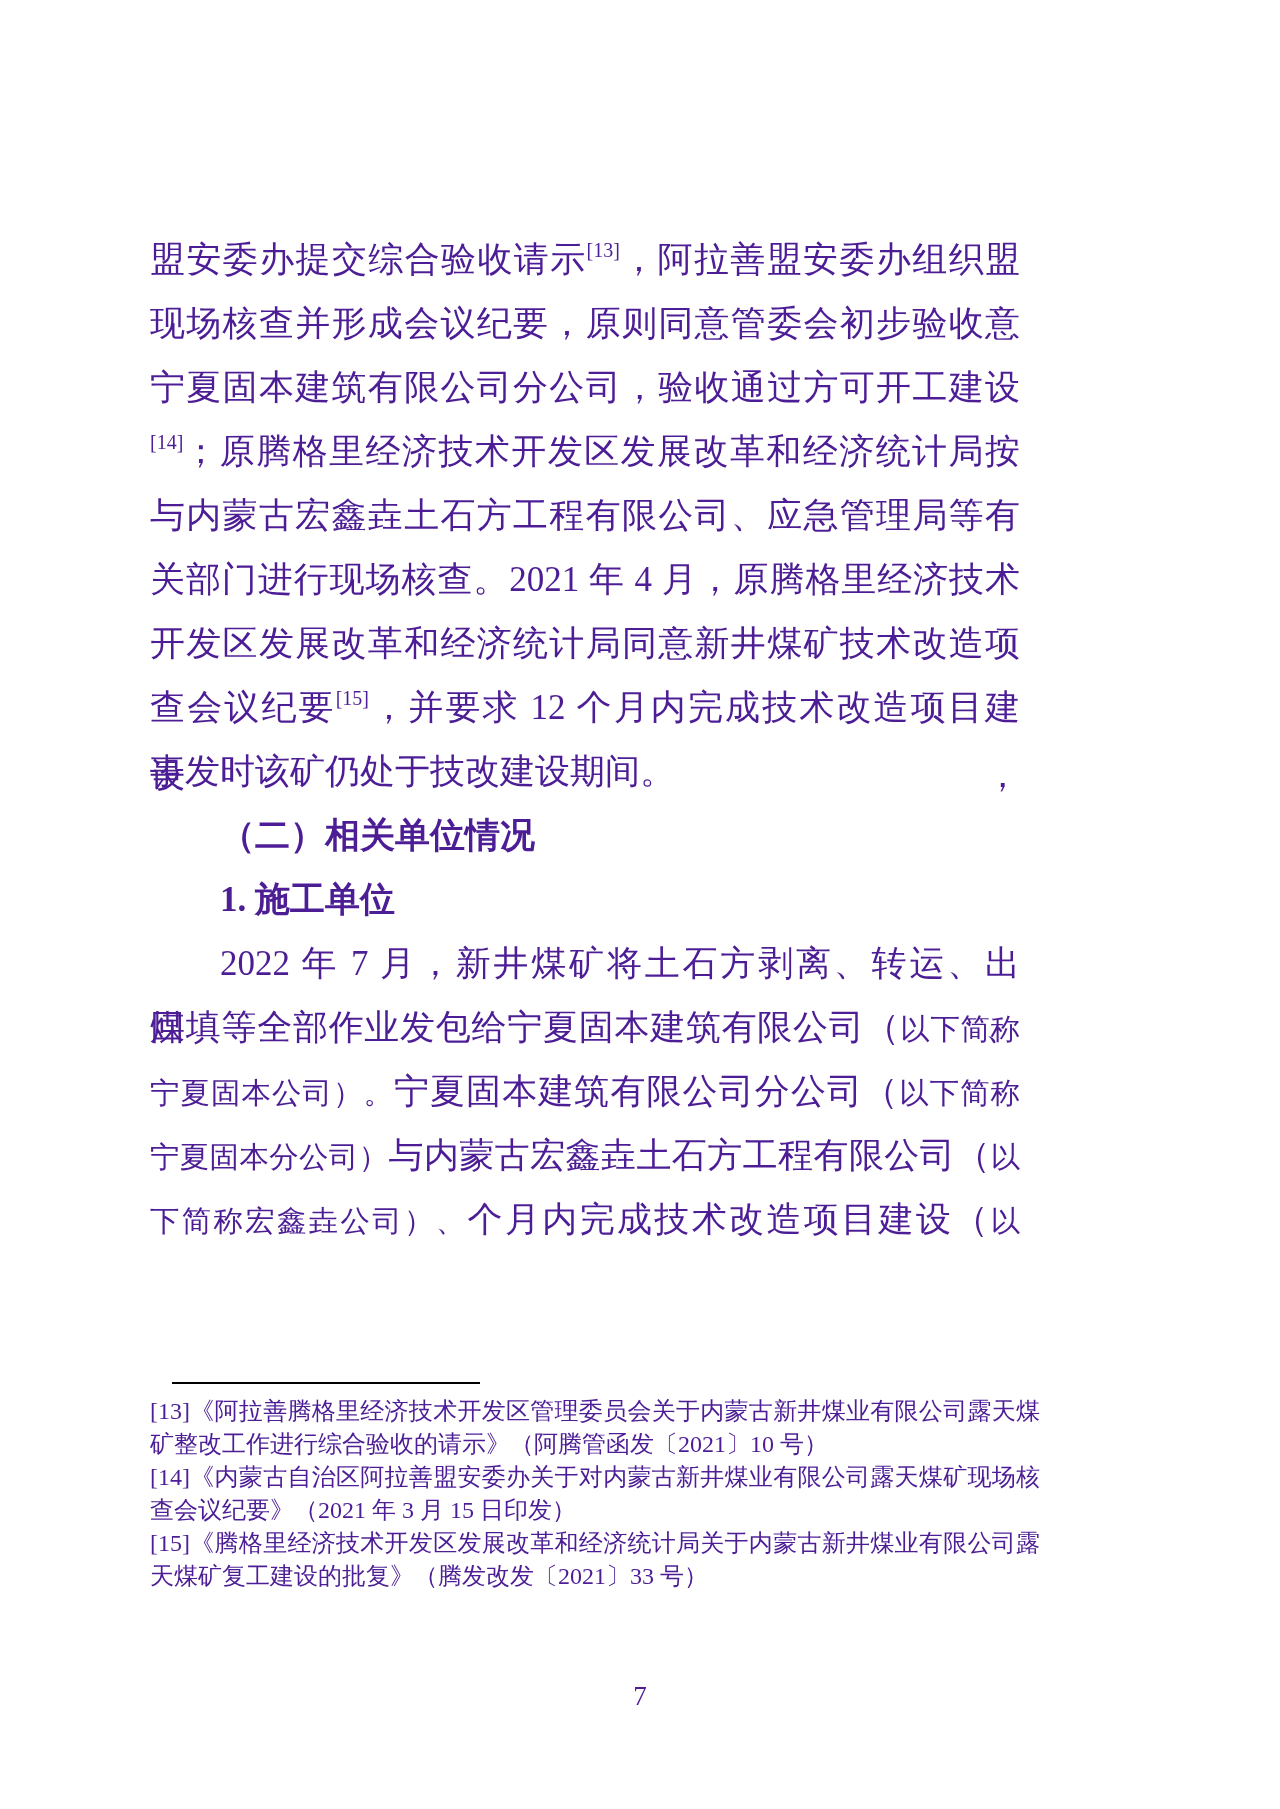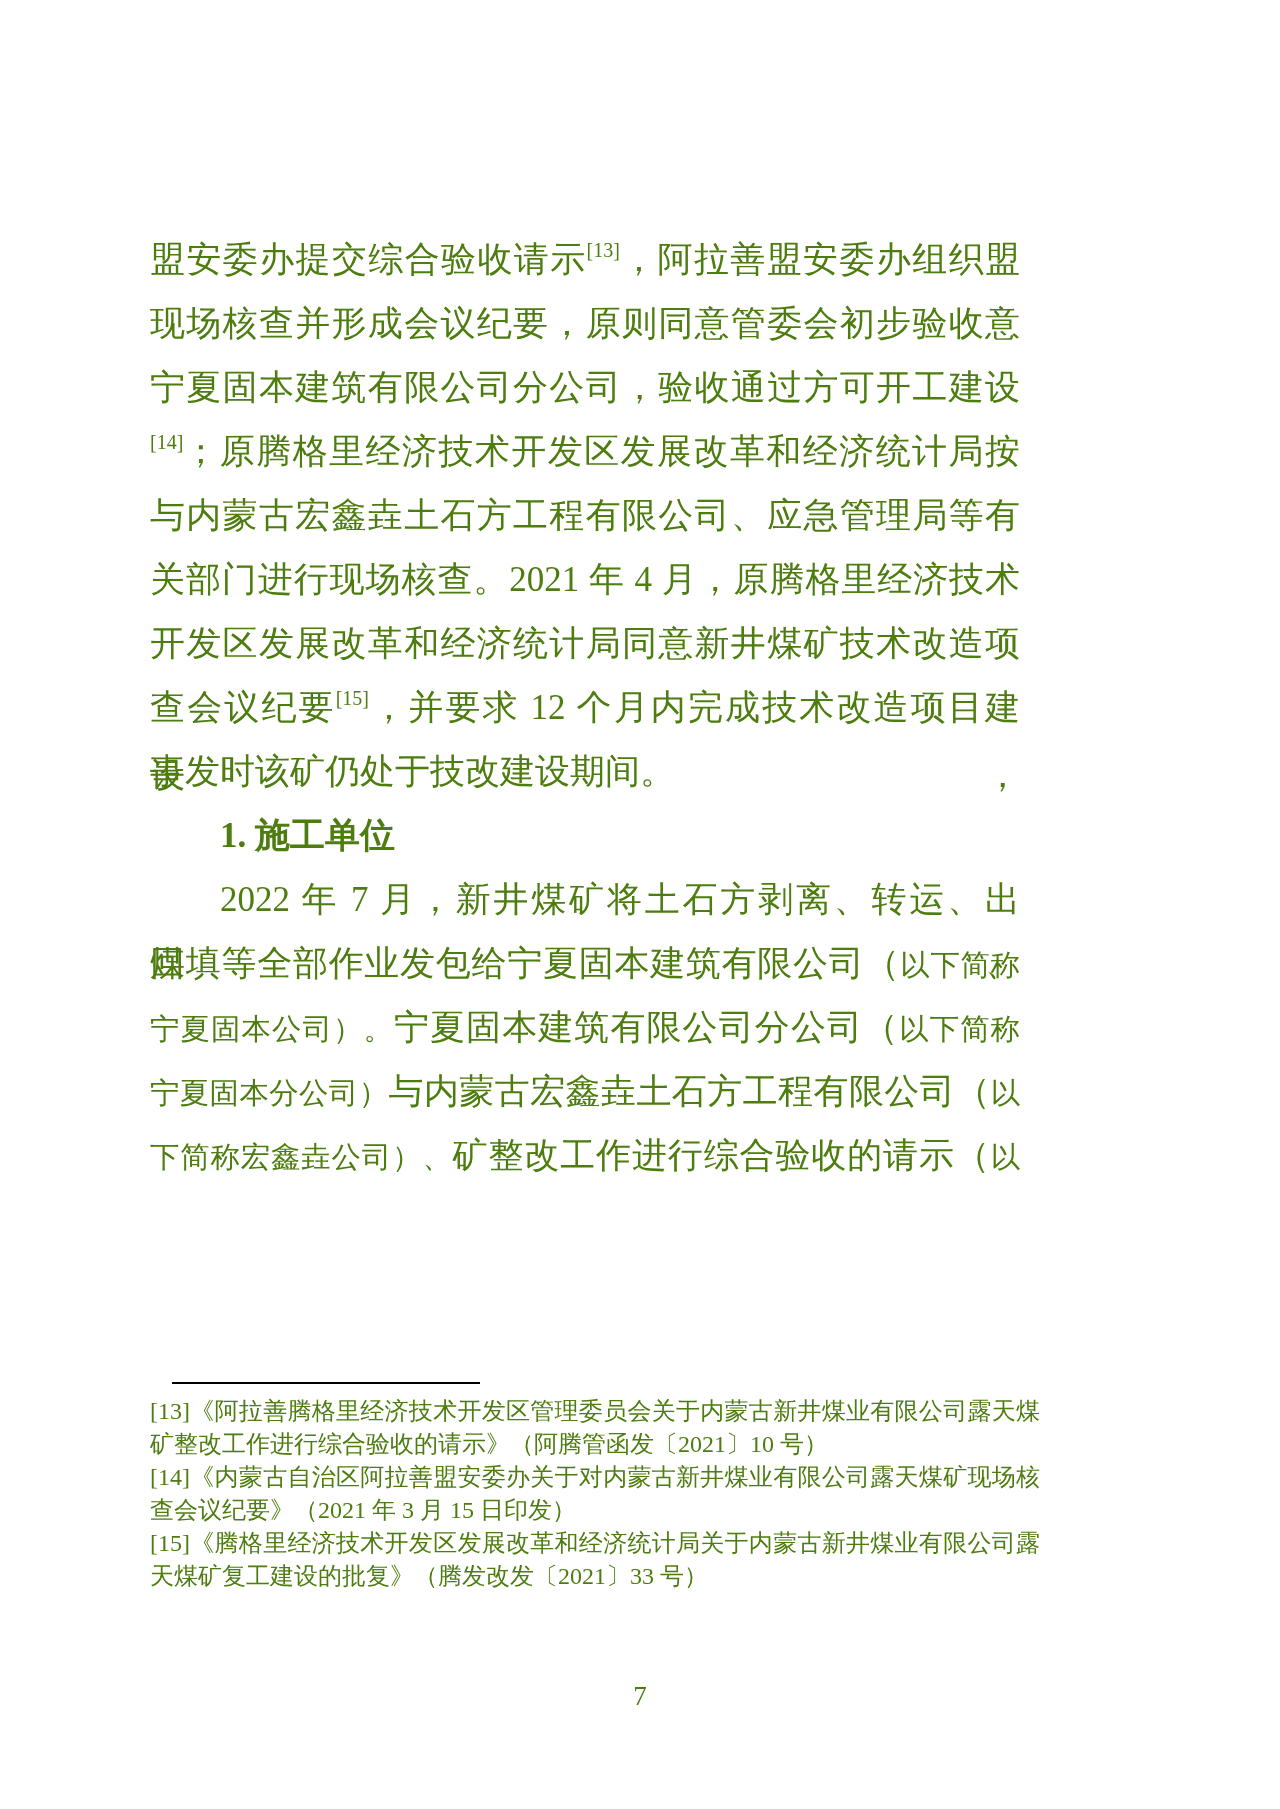--- a/index.html
+++ b/index.html
@@ -6,21 +6,21 @@
     margin: 0;
     padding: 0;
     background: #ffffff;
   }
   .page {
     position: relative;
     width: 1165px;
     height: 1809px;
     background: #ffffff;
     font-family: "Liberation Serif", "DejaVu Serif", serif;
-    color: #4d7c0f;
+    color: #4c1d95;
     overflow: hidden;
   }
   .doc-body {
     position: absolute;
     left: 150px;
     top: 228px;
     width: 870px;
   }
   .bline {
     height: 64px;
@@ -76,26 +76,27 @@
   <div class="doc-body">
       <div class="bline j"><span>盟安委办提交综合验收请示</span><span class="sup">[13]</span><span>，阿拉善盟安委办组织盟</span></div>
       <div class="bline j"><span>现场核查并形成会议纪要，原则同意管委会初步验收意</span></div>
       <div class="bline j"><span>宁夏固本建筑有限公司分公司，验收通过方可开工建设</span></div>
       <div class="bline j"><span class="sup">[14]</span><span>；原腾格里经济技术开发区发展改革和经济统计局按</span></div>
       <div class="bline j"><span>与内蒙古宏鑫垚土石方工程有限公司、应急管理局等有</span></div>
       <div class="bline j"><span>关部门进行现场核查。2021 年 4 月，原腾格里经济技术</span></div>
       <div class="bline j"><span>开发区发展改革和经济统计局同意新井煤矿技术改造项</span></div>
       <div class="bline j"><span>查会议纪要</span><span class="sup">[15]</span><span>，并要求 12 个月内完成技术改造项目建设，</span></div>
       <div class="bline"><span>事发时该矿仍处于技改建设期间。</span></div>
+      <div class="bline ind b"><span>（二）相关单位情况</span></div>
       <div class="bline ind b"><span>1. 施工单位</span></div>
       <div class="bline j ind"><span>2022 年 7 月，新井煤矿将土石方剥离、转运、出煤、</span></div>
       <div class="bline j"><span>回填等全部作业发包给宁夏固本建筑有限公司（</span><span class="small">以下简称</span></div>
       <div class="bline j"><span class="small">宁夏固本公司）。</span><span>宁夏固本建筑有限公司分公司（</span><span class="small">以下简称</span></div>
       <div class="bline j"><span class="small">宁夏固本分公司）</span><span>与内蒙古宏鑫垚土石方工程有限公司（</span><span class="small">以</span></div>
-      <div class="bline j"><span class="small">下简称宏鑫垚公司）、</span><span>矿整改工作进行综合验收的请示（</span><span class="small">以</span></div>
+      <div class="bline j"><span class="small">下简称宏鑫垚公司）、</span><span>个月内完成技术改造项目建设（</span><span class="small">以</span></div>
     </div>
   <div class="fn-sep"></div>
   <div class="footnotes">
       <div class="fline j"><span>[13]《阿拉善腾格里经济技术开发区管理委员会关于内蒙古新井煤业有限公司露天煤</span></div>
       <div class="fline"><span>矿整改工作进行综合验收的请示》（阿腾管函发〔2021〕10 号）</span></div>
       <div class="fline j"><span>[14]《内蒙古自治区阿拉善盟安委办关于对内蒙古新井煤业有限公司露天煤矿现场核</span></div>
       <div class="fline"><span>查会议纪要》（2021 年 3 月 15 日印发）</span></div>
       <div class="fline j"><span>[15]《腾格里经济技术开发区发展改革和经济统计局关于内蒙古新井煤业有限公司露</span></div>
       <div class="fline"><span>天煤矿复工建设的批复》（腾发改发〔2021〕33 号）</span></div>
     </div>

